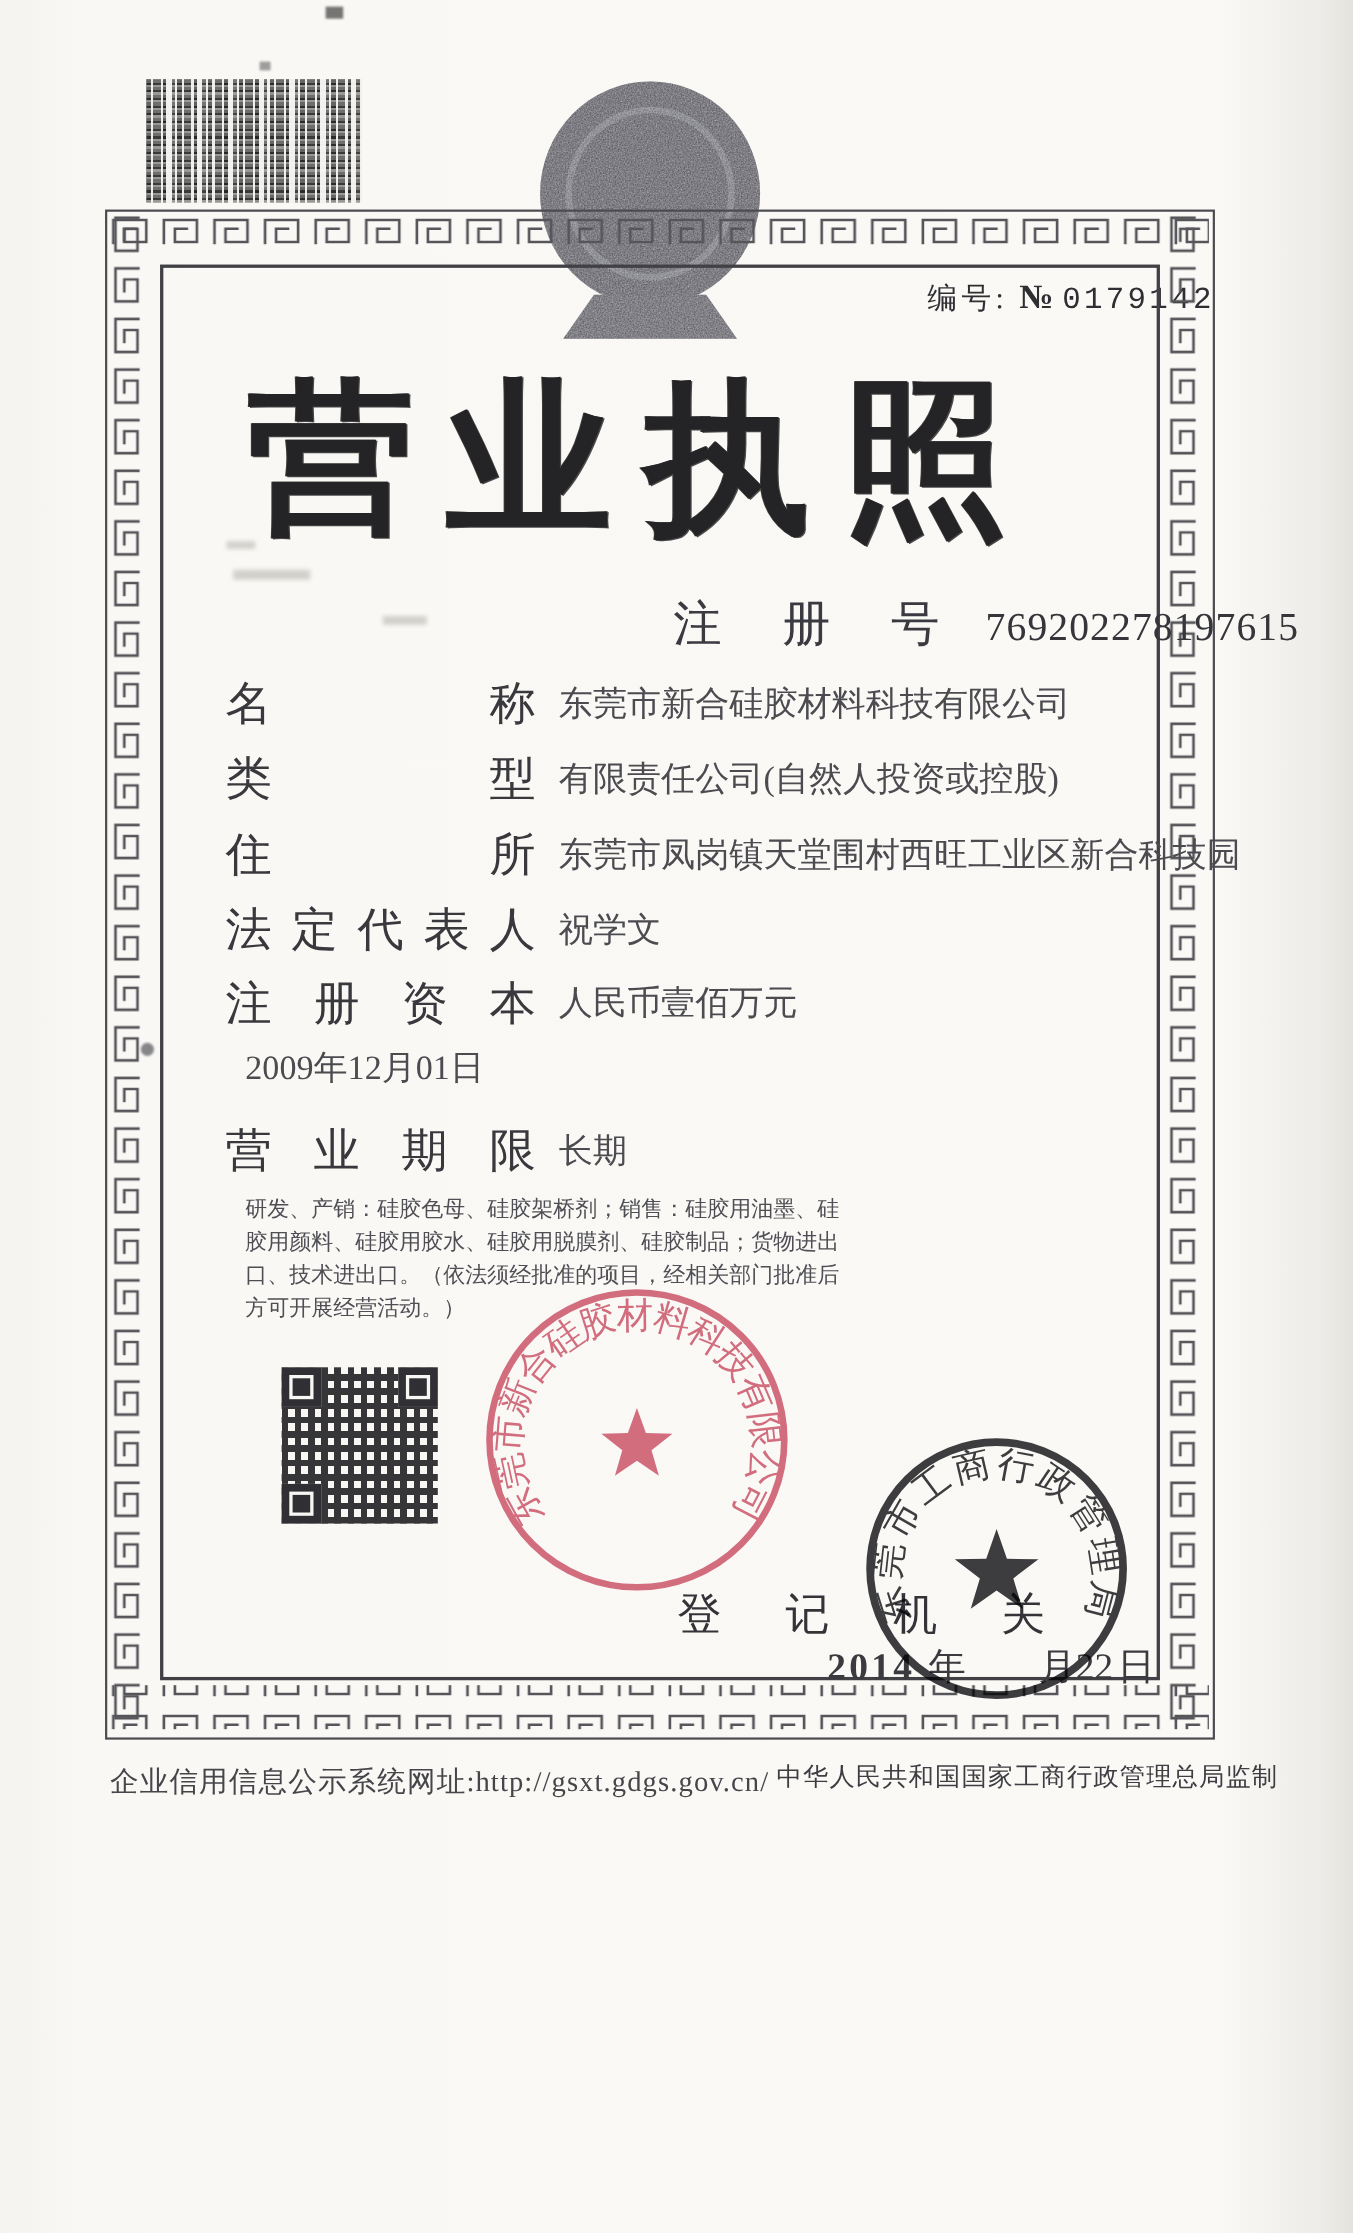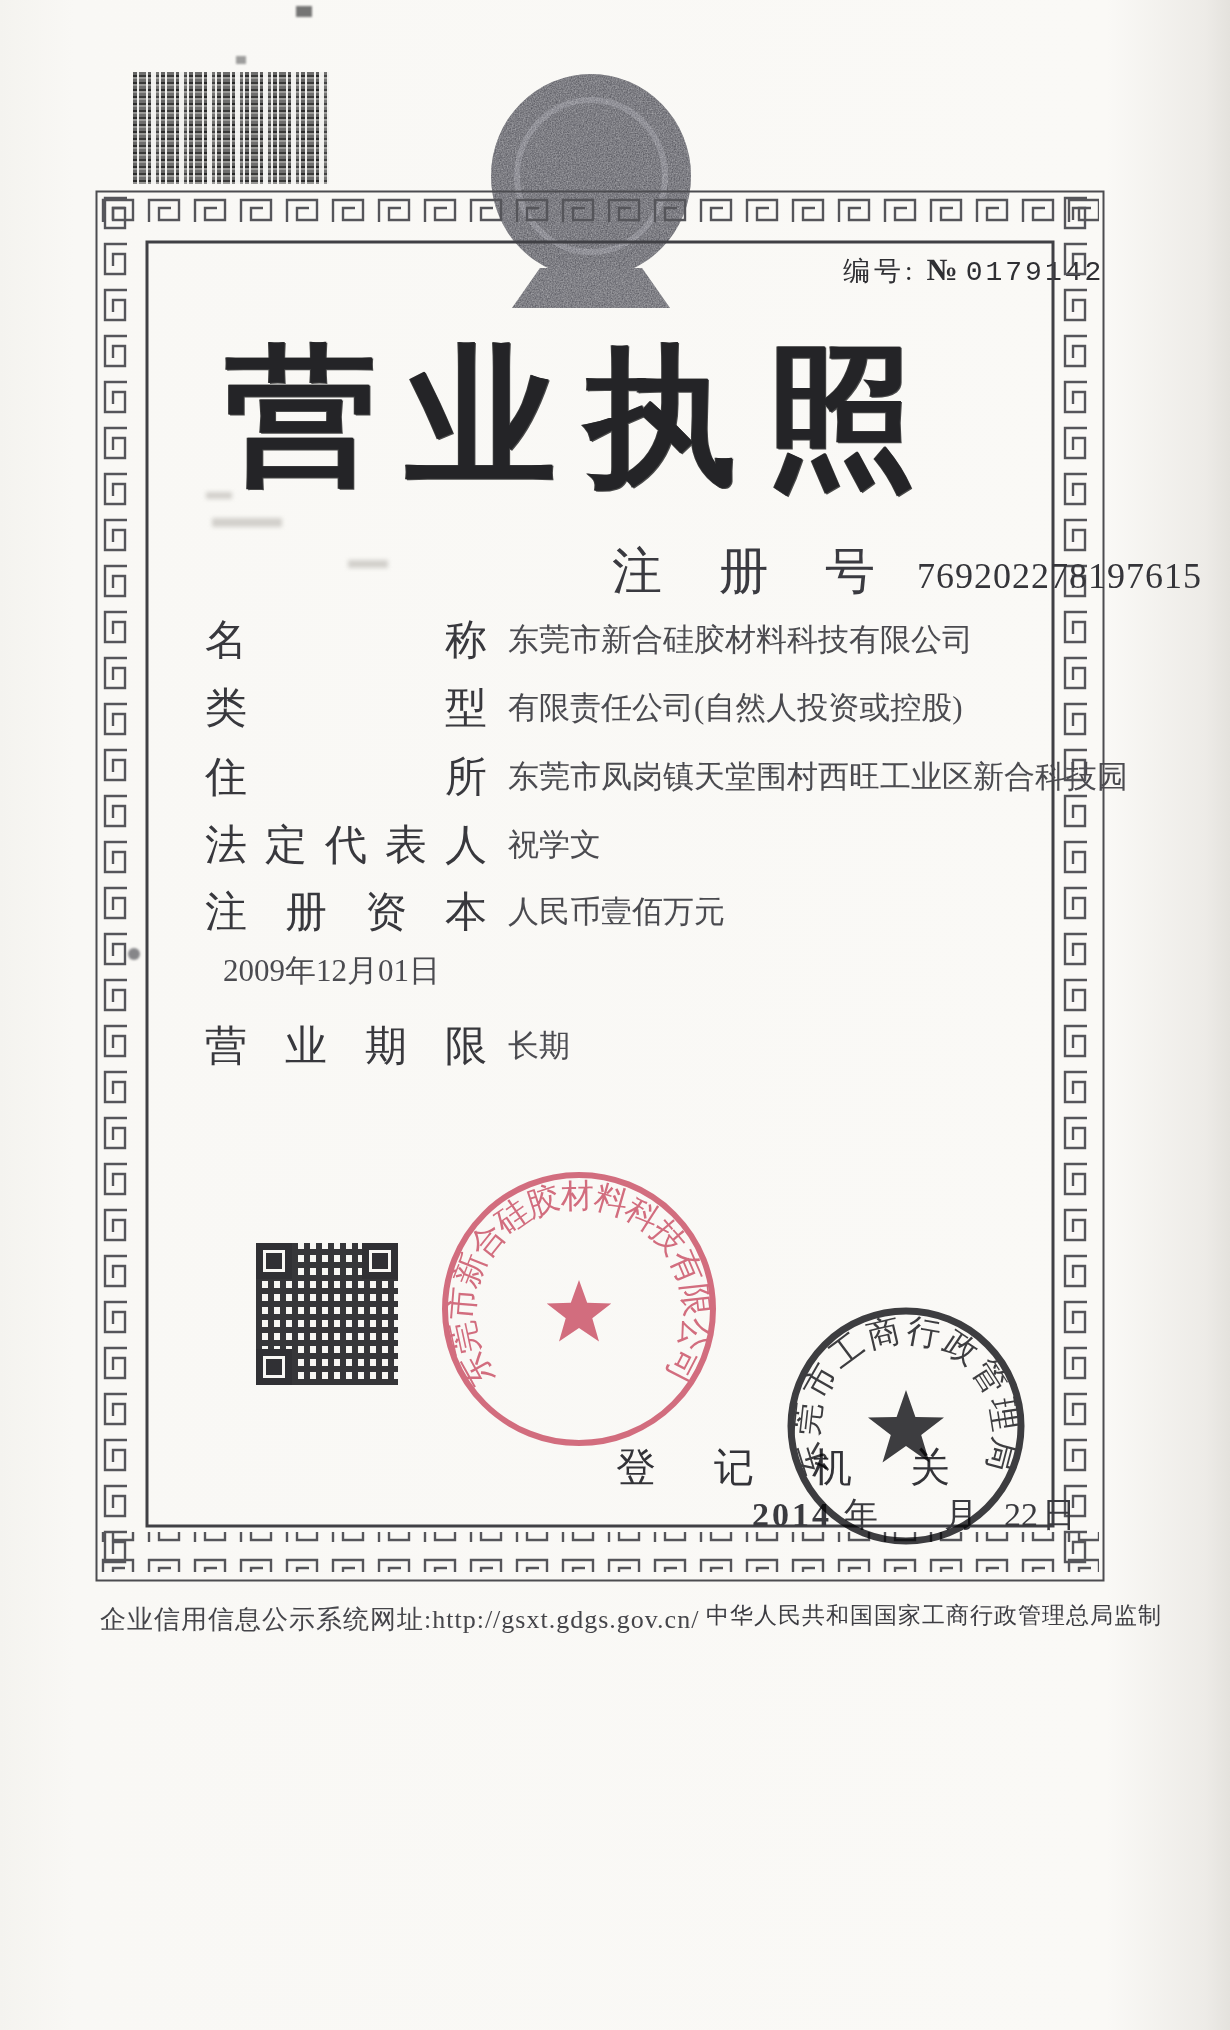--- a/index.html
+++ b/index.html
@@ -24,21 +24,21 @@
   .frame{position:absolute;left:95px;top:190px;}
   
   .title{
     position:absolute;left:95px;top:318px;width:952px;text-align:center;
     font-size:150px;font-weight:900;letter-spacing:30px;text-indent:30px;color:#242427;
     font-family:"Liberation Sans","DejaVu Sans",sans-serif;
     text-shadow:1px 1px 0 #4a4a4a, -1px 0 0 #3c3c3c;
   }
   
   .regno{position:absolute;left:612px;top:538px;white-space:nowrap;}
-  .regno .r-lbl{font-size:50px;letter-spacing:22px;color:#3a3a40;font-family:Liberation Serif, serif;}
+  .regno .r-lbl{font-size:44px;letter-spacing:22px;color:#3a3a40;font-family:Liberation Serif, serif;}
   .regno .r-num{font-size:36px;letter-spacing:1px;color:#35353a;margin-left:20px;}
   
   .fields{position:absolute;left:205px;top:0;width:850px;}
   .row{position:absolute;display:flex;align-items:center;}
   .lbl{width:285px;flex:0 0 285px;font-size:42px;color:#38383d;white-space:nowrap;overflow:visible;font-weight:500;}
   .lbl.c2{letter-spacing:198px;}
   .lbl.c4{letter-spacing:38px;}
   .lbl.c5{letter-spacing:18px;}
   .val{margin-left:18px;font-size:31px;color:#4b4b50;white-space:nowrap;}
   .row.scope{align-items:flex-start;}
@@ -56,21 +56,21 @@
   .fp.tl{left:0;top:0}.fp.tr{right:0;top:0}.fp.bl{left:0;bottom:0}
   
   .company-seal{position:absolute;left:433px;top:1162px;mix-blend-mode:multiply;opacity:.82;}
   .registrar-stamp{position:absolute;left:783px;top:1303px;mix-blend-mode:multiply;opacity:.88;}
   .registrar{position:absolute;left:616px;top:1440px;font-size:40px;letter-spacing:24px;color:#333338;white-space:nowrap;}
   .dateline{position:absolute;left:752px;top:1492px;font-size:34px;color:#3a3a3f;white-space:nowrap;}
   .dateline span{display:inline-block;}
   .d-year{letter-spacing:3px;font-weight:bold;}
   .d-yu{margin-left:12px;}
   .d-mu{margin-left:66px;}
-  .d-day{margin-left:26px;}
+  .d-day{}
   .d-du{margin-left:4px;}
   
   .footer-left{position:absolute;left:100px;top:1602px;font-size:26px;color:#45454a;letter-spacing:1px;}
   .footer-right{position:absolute;left:706px;top:1600px;font-size:23px;color:#3d3d42;letter-spacing:1px;}
   
   .ghost{position:absolute;background:#b2afa9;filter:blur(2px);opacity:.55;}
   .g1{left:212px;top:518px;width:70px;height:9px;}
   .g2{left:348px;top:560px;width:40px;height:8px;}
   .g3{left:206px;top:492px;width:26px;height:7px;}
   .g4{left:296px;top:6px;width:16px;height:11px;background:#555;filter:blur(1px);opacity:.8;}
@@ -159,20 +159,21 @@
       <div class="val">人民币壹佰万元</div>
     </div>
     <div class="row" style="top:950px">
       <div class="val">2009年12月01日</div>
     </div>
     <div class="row" style="top:1018px">
       <div class="lbl c4">营业期限</div>
       <div class="val">长期</div>
     </div>
     <div class="row scope" style="top:1076px">
+      <div class="val">研发、产销：硅胶色母、硅胶架桥剂；销售：硅胶用油墨、硅胶用颜料、硅胶用胶水、硅胶用脱膜剂、硅胶制品；货物进出口、技术进出口。（依法须经批准的项目，经相关部门批准后方可开展经营活动。）</div>
     </div>
   </div>
 
   <div class="qr">
     <i class="fp tl">
         <i></i>
       </i>
     <i class="fp tr">
         <i></i>
       </i>

